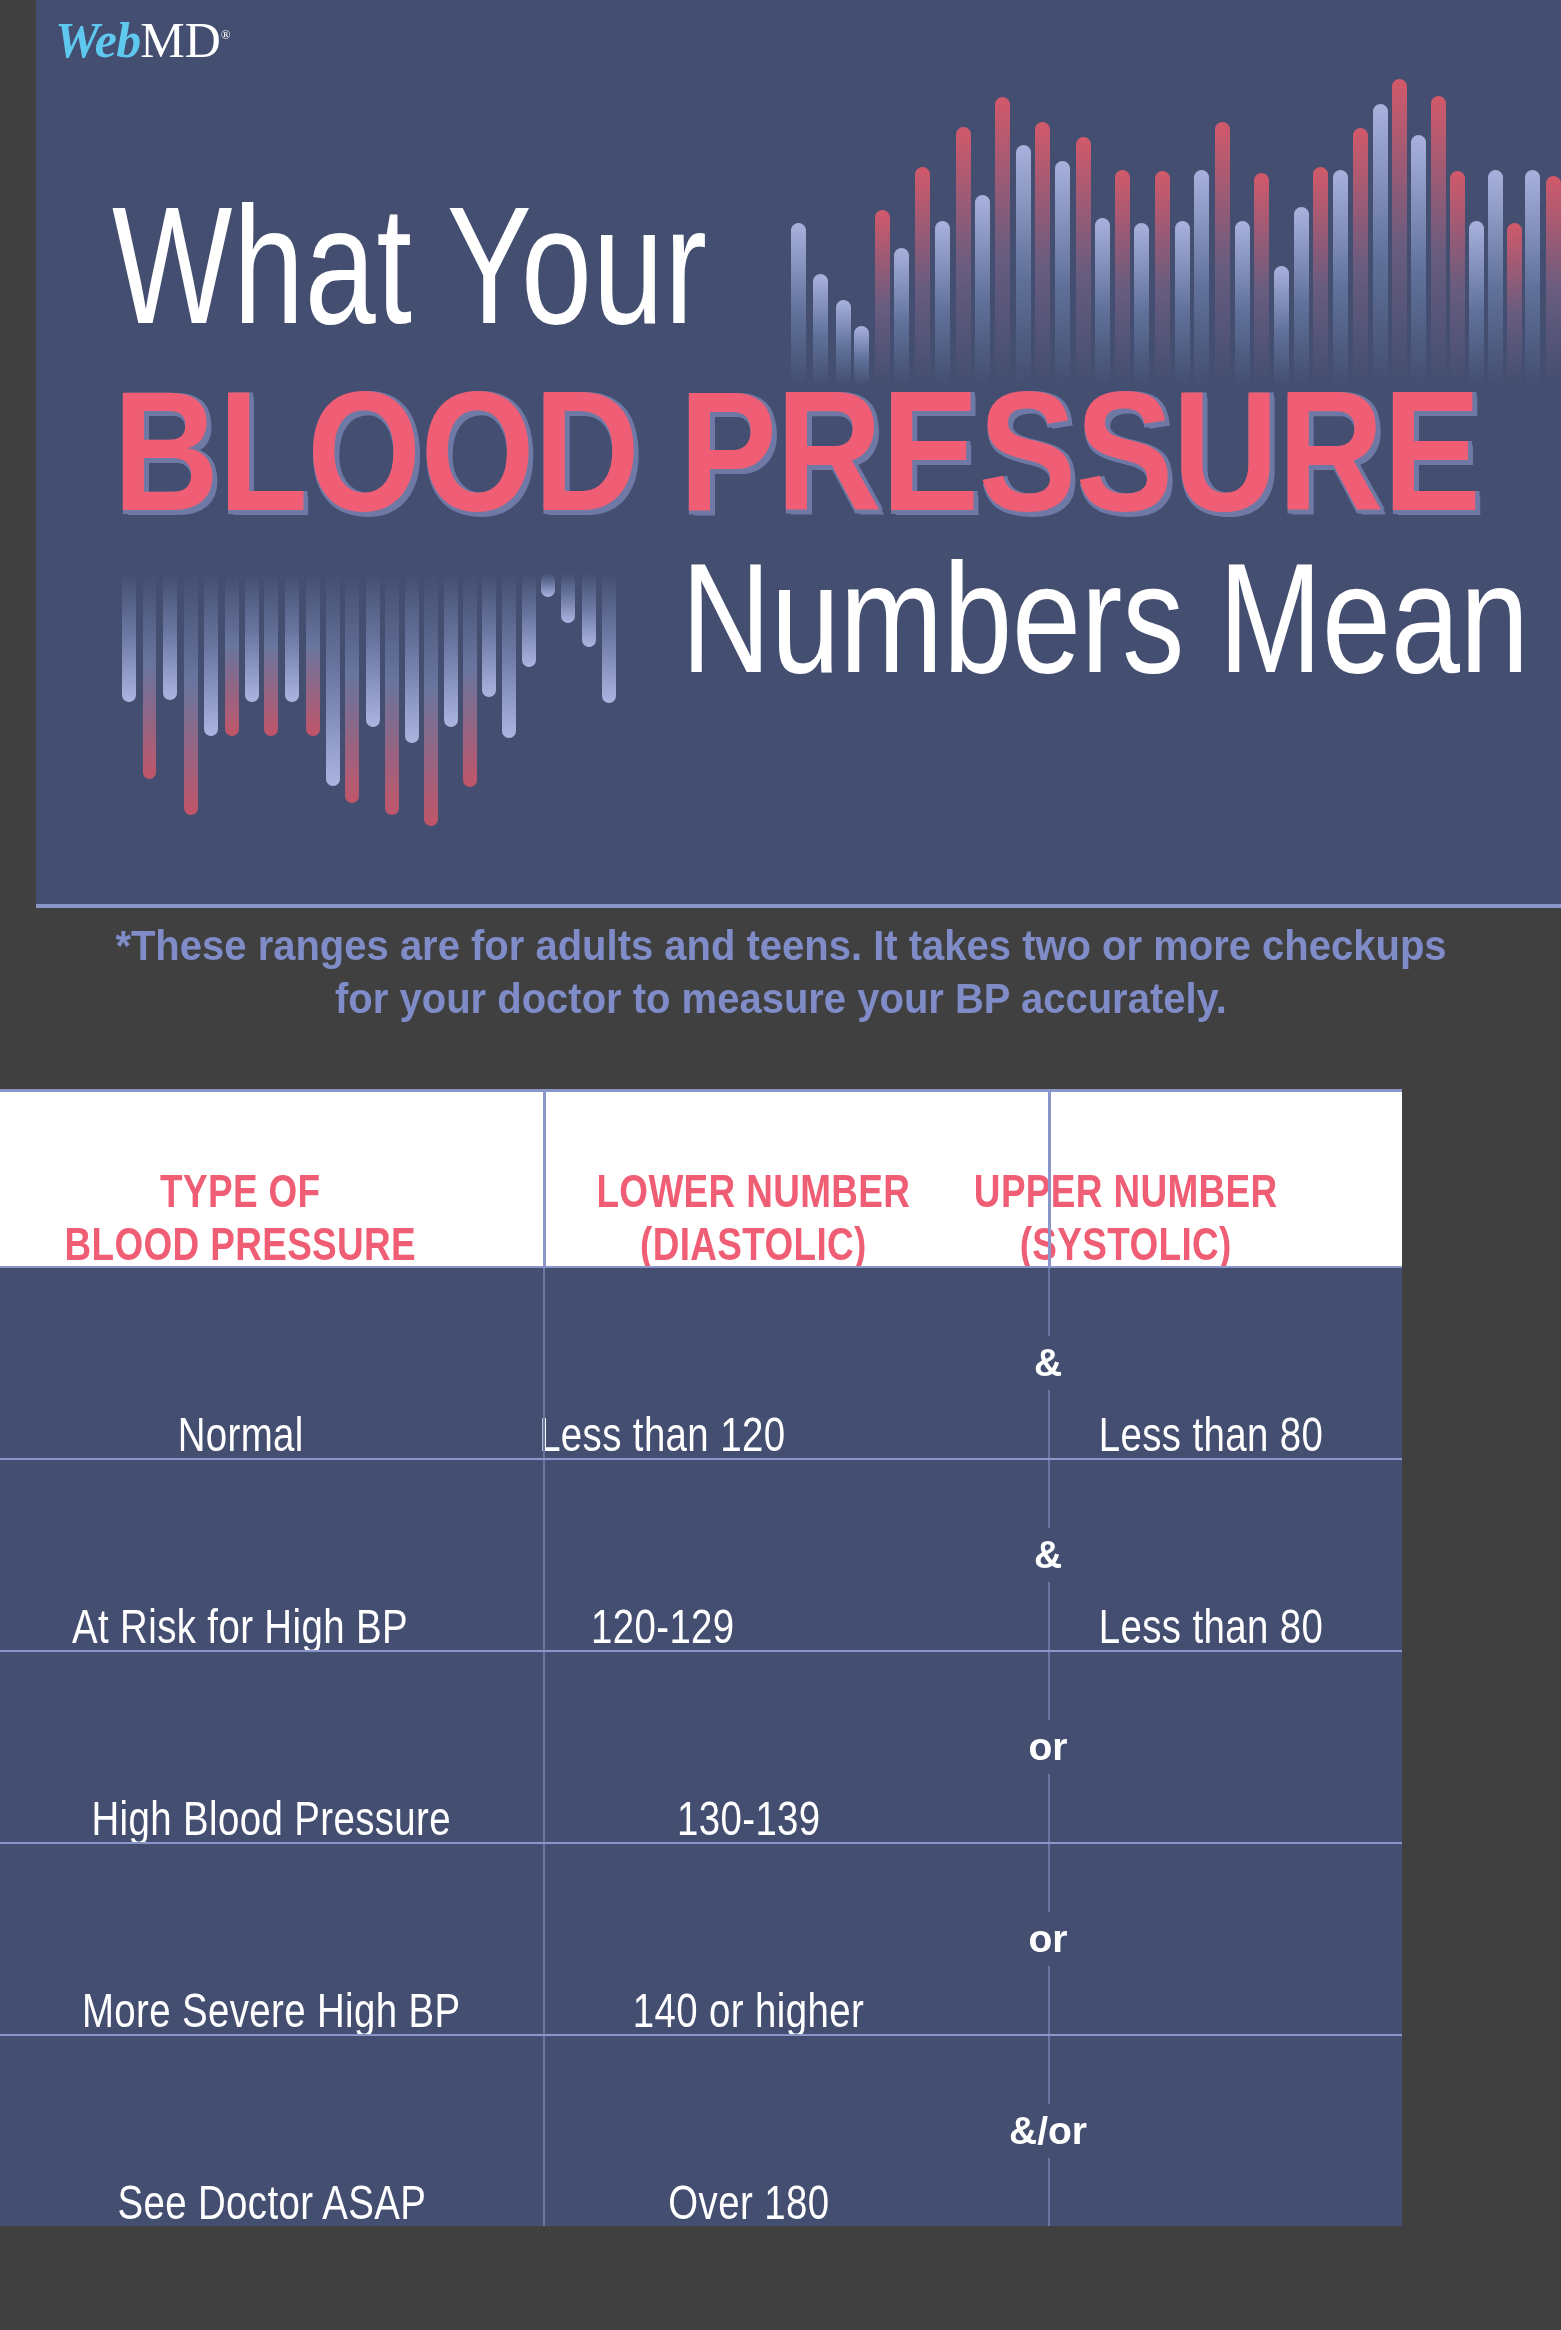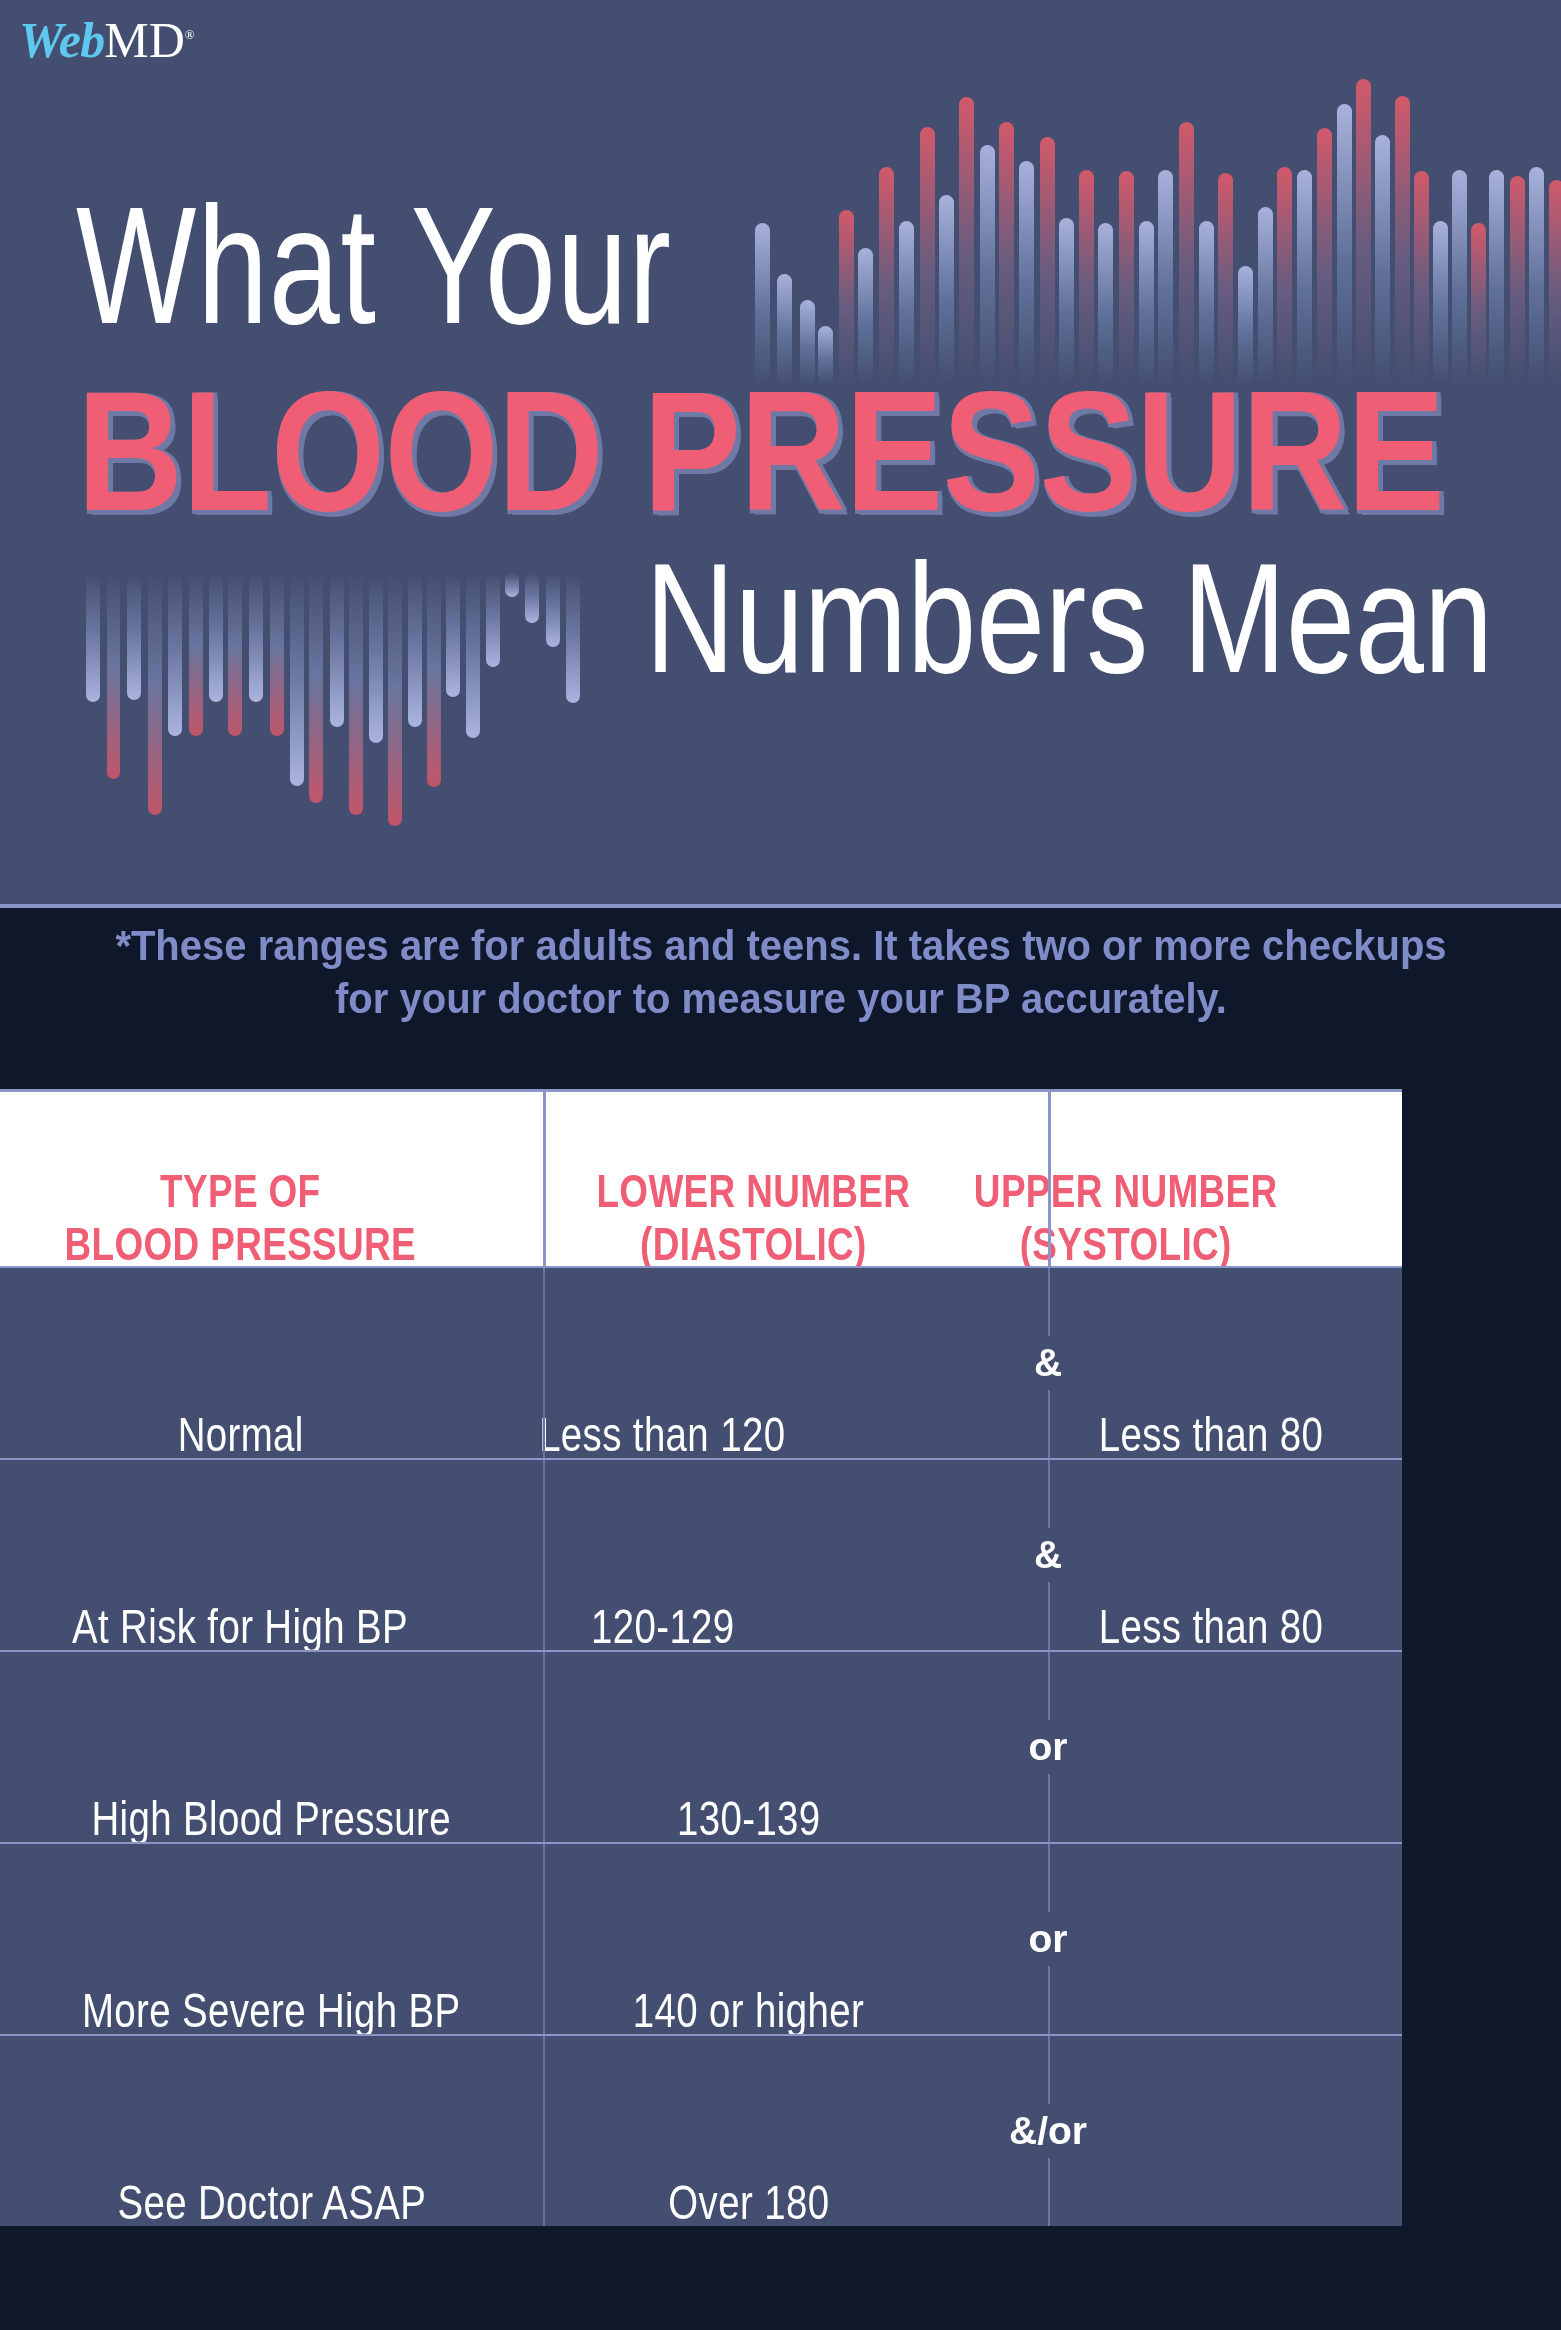--- a/index.html
+++ b/index.html
@@ -7,22 +7,23 @@
   html, body {
     width: 1562px;
     background: #ffffff;
     font-family: "Liberation Sans", sans-serif;
   }
 
   .page {
     position: relative;
     width: 1562px;
     height: 2330px;
-    background: #0f172a;
+    background: #404040;
     overflow: hidden;
+    padding-left: 36px;
   }
 
   
   .hero {
     position: relative;
     width: 1562px;
     height: 908px;
     background: #434e70;
     overflow: hidden;
     border-bottom: 4.3px solid #8b96c8;

